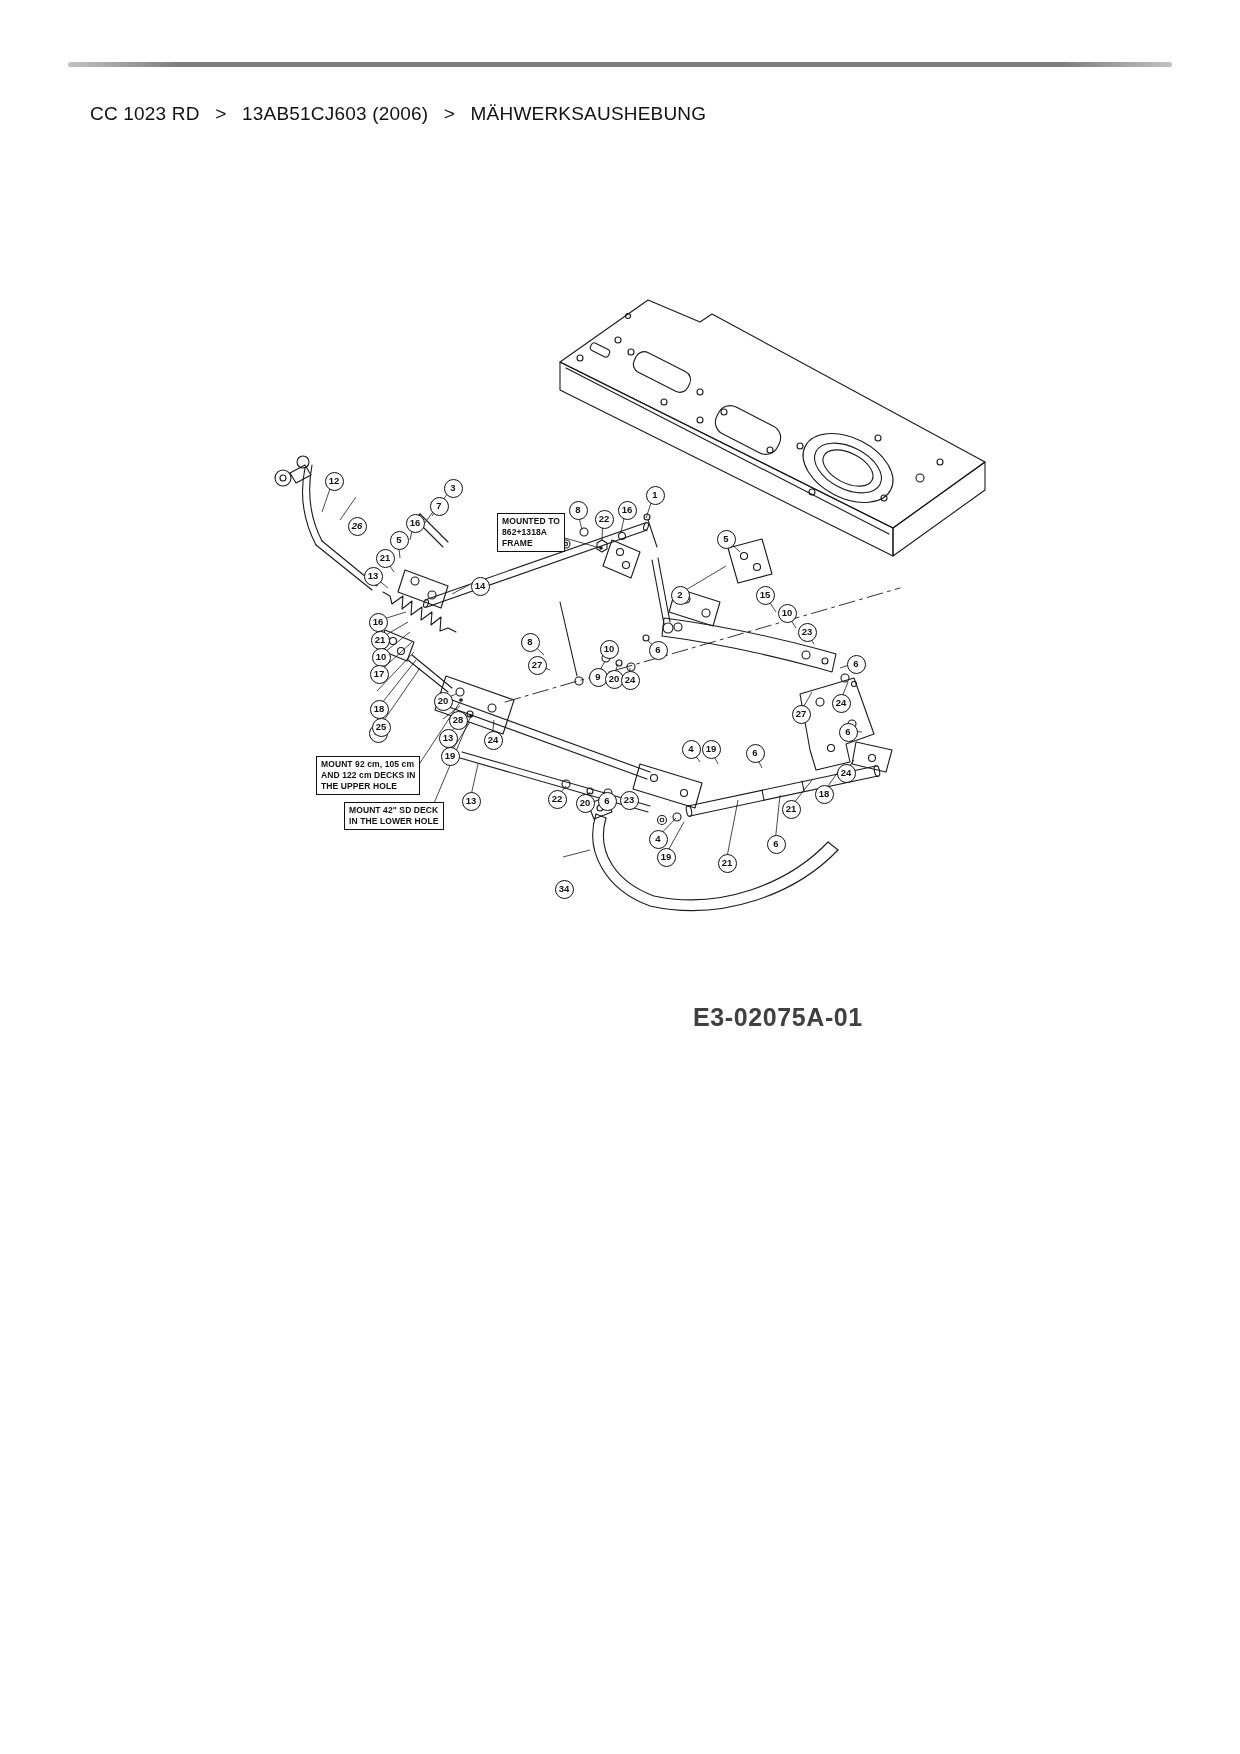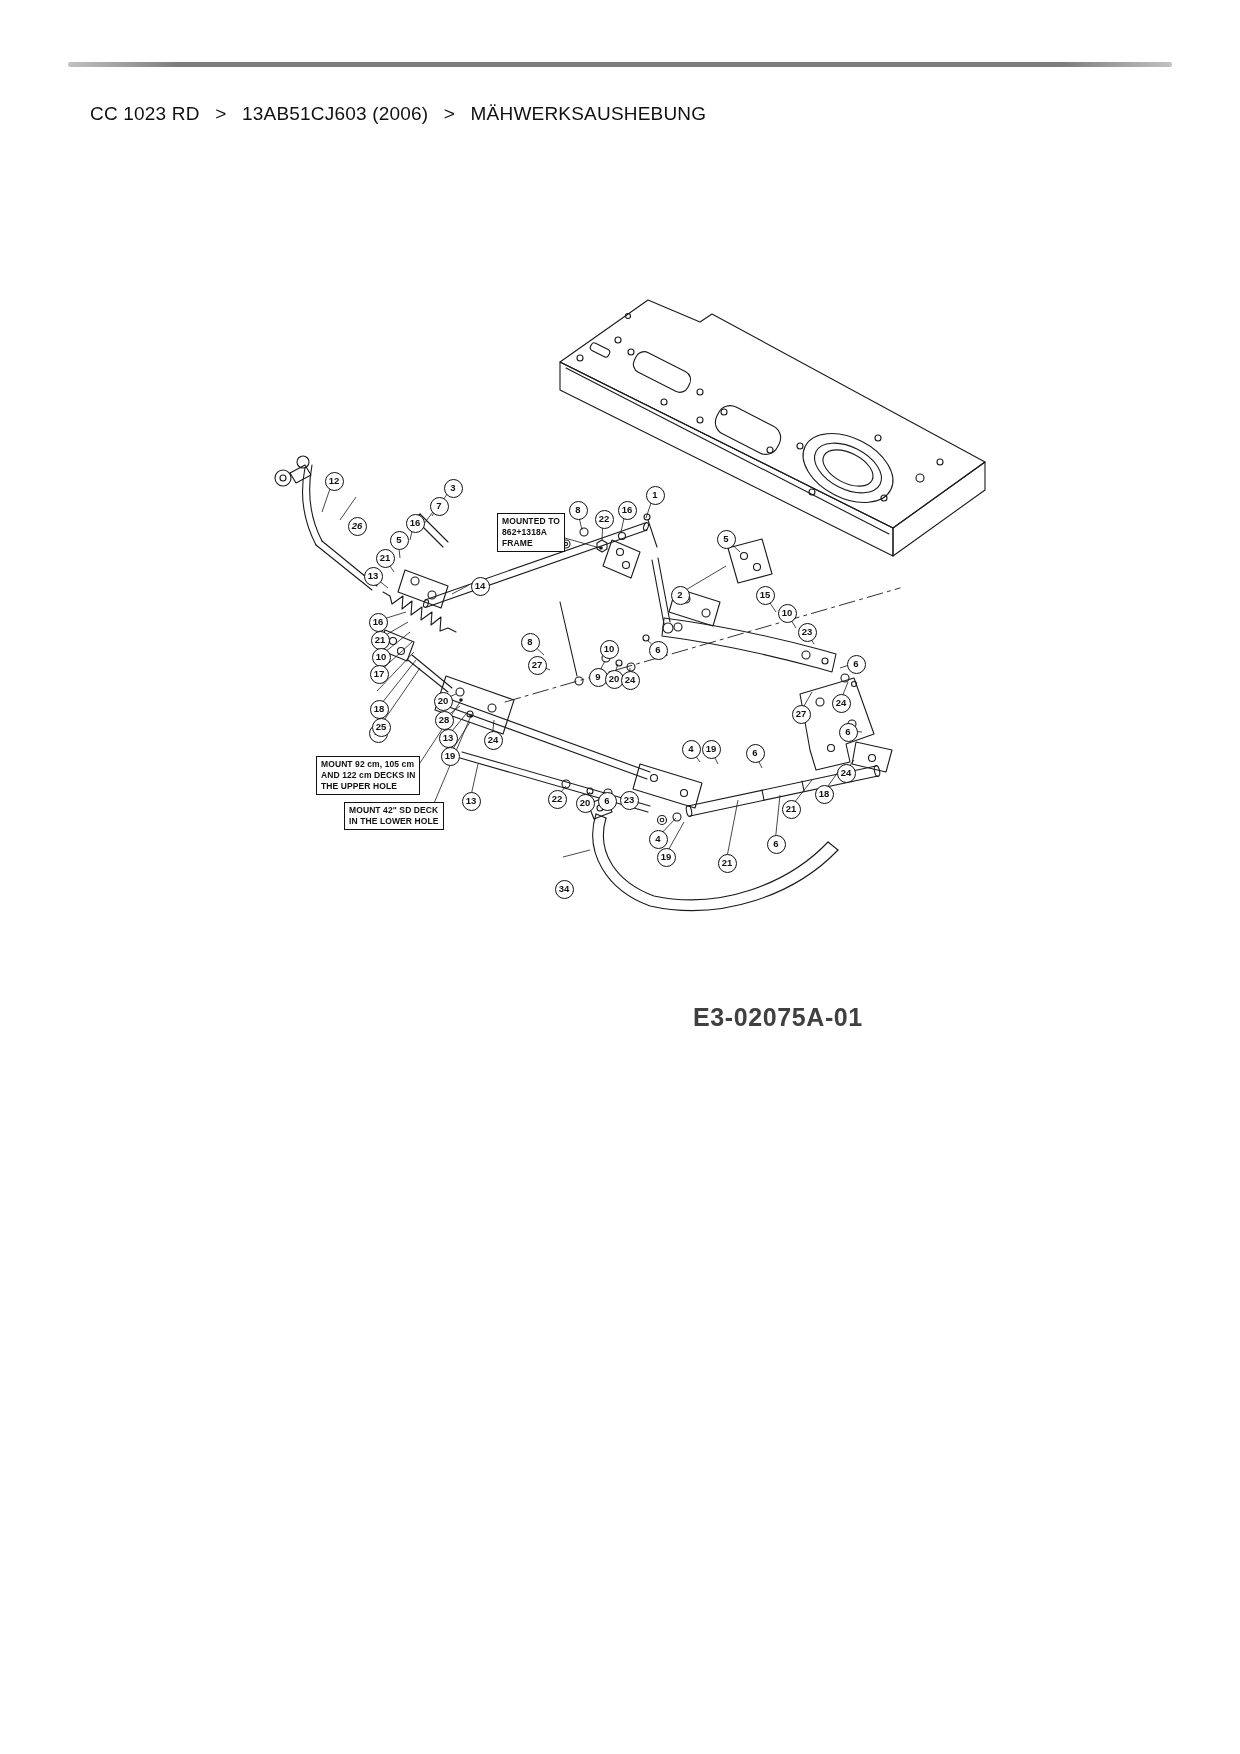--- a/index.html
+++ b/index.html
@@ -287,21 +287,21 @@
       <div class="callout" style="left: 372px; top: 575px;">13</div>
       <div class="callout" style="left: 479px; top: 585px;">14</div>
       <div class="callout" style="left: 377px; top: 621px;">16</div>
       <div class="callout" style="left: 379px; top: 639px;">21</div>
       <div class="callout" style="left: 380px; top: 656px;">10</div>
       <div class="callout" style="left: 378px; top: 673px;">17</div>
       <div class="callout" style="left: 377px; top: 732px; font-family: Liberation Serif, serif;">11</div>
       <div class="callout" style="left: 378px; top: 708px;">18</div>
       <div class="callout" style="left: 380px; top: 726px;">25</div>
       <div class="callout" style="left: 442px; top: 700px;">20</div>
-      <div class="callout" style="left: 443px; top: 719px;">28</div>
+      <div class="callout" style="left: 457px; top: 719px;">28</div>
       <div class="callout" style="left: 447px; top: 737px;">13</div>
       <div class="callout" style="left: 449px; top: 755px;">19</div>
       <div class="callout" style="left: 492px; top: 739px;">24</div>
       <div class="callout" style="left: 529px; top: 641px;">8</div>
       <div class="callout" style="left: 536px; top: 664px;">27</div>
       <div class="callout" style="left: 553px; top: 524px;">17</div>
       <div class="callout" style="left: 577px; top: 509px;">8</div>
       <div class="callout" style="left: 603px; top: 518px;">22</div>
       <div class="callout" style="left: 626px; top: 509px;">16</div>
       <div class="callout" style="left: 654px; top: 494px;">1</div>

